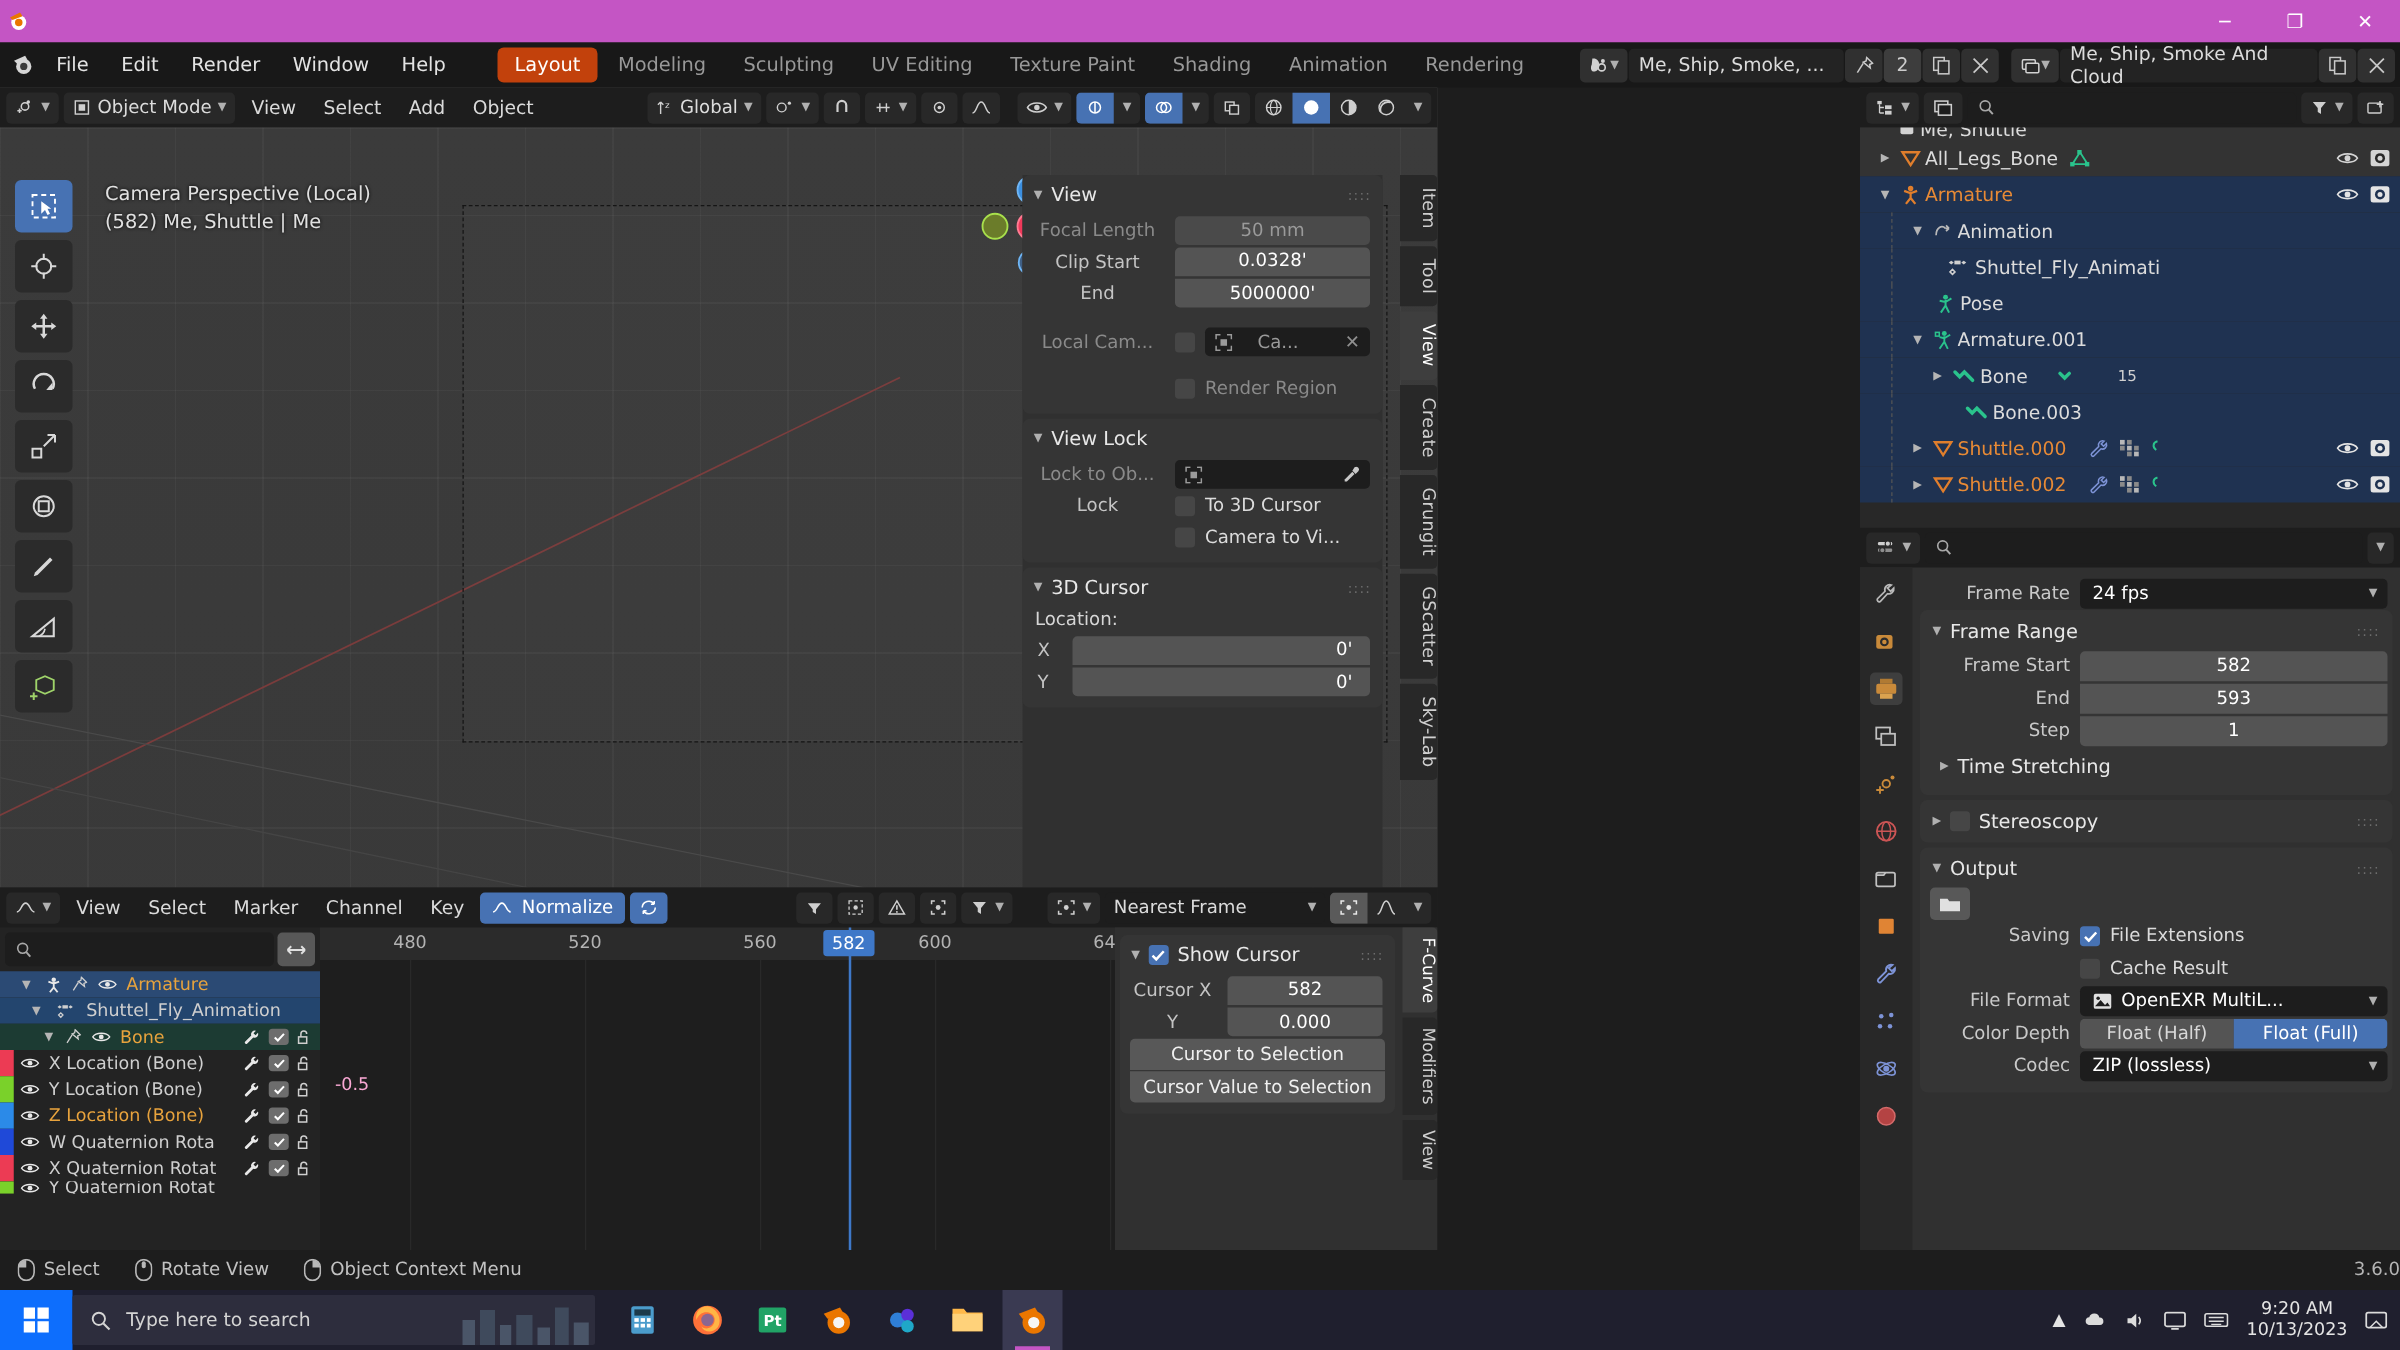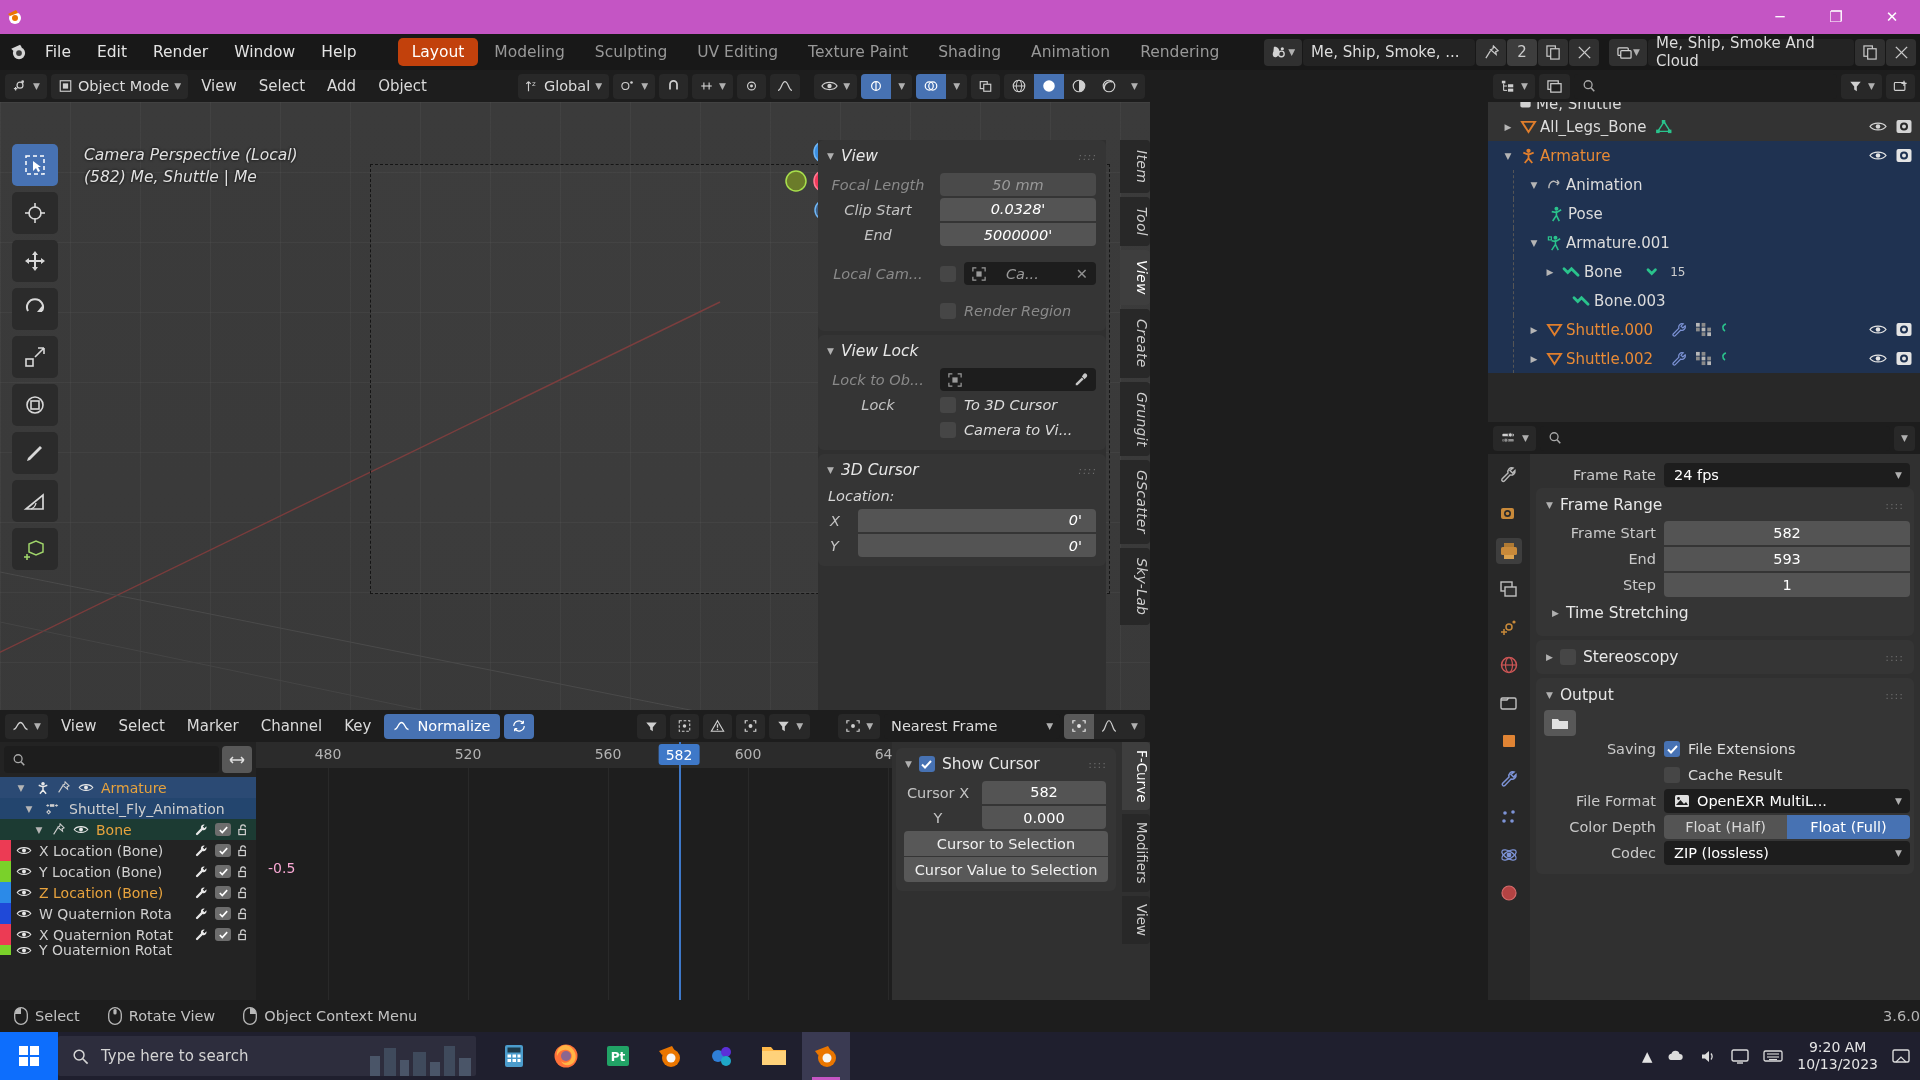--- a/index.html
+++ b/index.html
@@ -54,21 +54,21 @@
              color: #dcdcdc; font-size: 14.5px; }
   .hdr-grp { display:flex; height:25px; background:#282828; border-radius:4px; overflow:hidden;}
   .hdr-grp > div { display:flex; align-items:center; justify-content:center; padding:0 7px; color:#cfcfcf;}
   .hdr-grp > div.on { background:#4772b3; color:#fff;}
   .hdr-menu { padding: 2px 9px; color: #dadada; font-size: 15px; border-radius:3px;}
   .chev { font-size: 9px; color:#b0b0b0; }
 
   
   #viewport { left: 0; top: 70px; width: 1150px; height: 640px; background: #393939; }
   .vp-canvas { position: absolute; left:0; top:32px; width: 1150px; height: 764px; overflow: hidden;
-               background: linear-gradient(#3b3b3b, #393939); font-style: italic; }
+               background: linear-gradient(#3b3b3b, #393939); }
   .vp-grid { position:absolute; left:0; top:0; width:100%; height:100%;
              background-image:
                repeating-linear-gradient(to right, rgba(255,255,255,0.035) 0 1px, transparent 1px 70px),
                repeating-linear-gradient(to bottom, rgba(255,255,255,0.035) 0 1px, transparent 1px 70px);
   }
   .cam-frame { position:absolute; left:370px; top:62px; width:740px; height:430px;
                border: 1px dashed #151515; background: rgba(255,255,255,0.012); }
   .cam-passepartout { position:absolute; inset:0; }
   .vp-overlay-text { position:absolute; left: 84px; top: 42px; font-size: 15.5px; color:#e1e1e1;
                      line-height: 22px; text-shadow: 0 0 3px #000; }
@@ -790,20 +790,33 @@
         <div style="width:38px"></div>
         <div class="out-tri">▼</div>
         <span style="width:24px;display:flex;justify-content:center;">
           <svg width="17" height="15" viewBox="0 0 18 16">
             <path d="M3 12 C3 5 8 3 11 6 M11 6 L14 6 M14 6 L11.5 3.5 M14 6 L11.5 8.5" fill="none" stroke="#b9b9b9" stroke-width="1.5"></path>
           </svg>
         </span>
         <span class="out-name">Animation</span>
       </div>
 
+      <div class="out-row sel">
+        <div class="vline" style="left:25px;"></div>
+        <div style="width:66px"></div>
+        <span style="width:26px;display:flex;justify-content:center;">
+          <svg width="20" height="16" viewBox="0 0 20 16">
+            <path d="M2 4 L4 2.5 L6 4 L4 5.5 Z" fill="#cfcfcf"></path>
+            <rect x="6.5" y="2.5" width="5" height="3" fill="#cfcfcf"></rect>
+            <path d="M12 4 L14 2.5 L16 4 L14 5.5 Z" fill="#cfcfcf"></path>
+            <path d="M3 11.5 L5 9.5 L7 11.5 L5 13.5 Z" fill="none" stroke="#cfcfcf" stroke-width="1.2"></path>
+          </svg>
+        </span>
+        <span class="out-name">Shuttel_Fly_Animati</span>
+      </div>
 
       <div class="out-row sel">
         <div class="vline" style="left:25px;"></div>
         <div style="width:54px"></div>
         <span style="width:26px;display:flex;justify-content:center;">
           <svg width="17" height="16" viewBox="0 0 18 17">
             <circle cx="10" cy="3" r="2.1" fill="#2ac38c"></circle>
             <path d="M10 5.3 V10 M10 7 L5 6 M10 7 L15 4 M10 10 L6 16 M10 10 L13 16" stroke="#2ac38c" stroke-width="1.7" fill="none"></path>
           </svg>
         </span>
@@ -831,21 +844,21 @@
         <span style="width:26px;display:flex;justify-content:center;">
           <svg width="19" height="15" viewBox="0 0 20 16">
             <path d="M2 5 L6 9 L10 5 L17 12" fill="none" stroke="#2ac38c" stroke-width="3" stroke-linecap="round"></path>
           </svg>
         </span>
         <span class="out-name">Bone</span>
         <span class="out-mid" style="margin-left:24px;align-items:flex-end;">
           <svg width="17" height="13" viewBox="0 0 18 14">
               <path d="M2 4 L6 8 L10 4" fill="none" stroke="#2ac38c" stroke-width="3" stroke-linecap="round"></path>
             </svg>
-          <span style="font-size:12px;color:#cfcfcf;">15</span>
+          <span style="font-size:12px;color:#cfcfcf;margin-left:24px;">15</span>
         </span>
       </div>
 
       <div class="out-row sel">
         <div class="vline" style="left:25px;"></div>
         <div style="width:80px"></div>
         <span style="width:26px;display:flex;justify-content:center;">
           <svg width="19" height="15" viewBox="0 0 20 16">
             <path d="M2 5 L6 9 L10 5 L17 12" fill="none" stroke="#2ac38c" stroke-width="3" stroke-linecap="round"></path>
           </svg>

